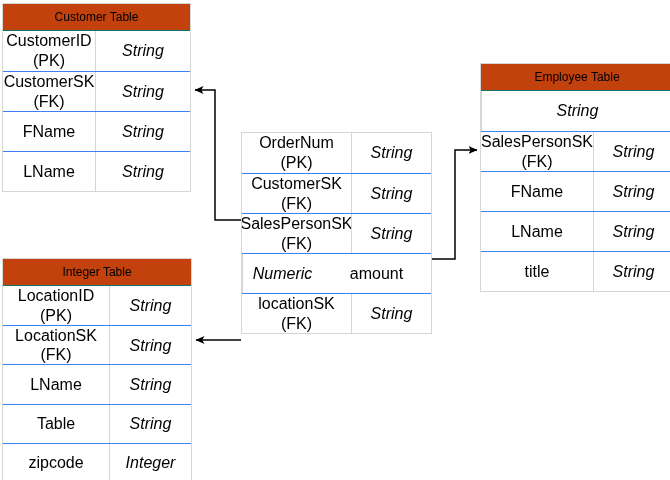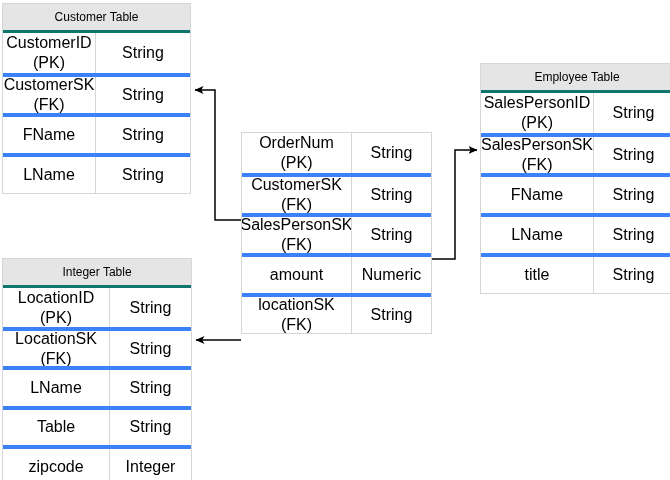--- a/index.html
+++ b/index.html
@@ -12,38 +12,38 @@
   .canvas { position:absolute; left:0; top:0; width:670px; height:480px; }
 
   .etable {
     position:absolute;
     border:1px solid #d6d6d6;
     background:#ffffff;
     box-sizing:border-box;
   }
   .thead {
     height:26px;
-    background:#e5e5e5;
-    border-bottom:3px solid #0f766e;
+    background:#c2410c;
+    border-bottom:1px solid #0f766e;
     display:flex; align-items:center; justify-content:center;
     font-size:12px;
     box-sizing:content-box;
   }
   .trow { display:flex; height:40px; box-sizing:border-box; }
-  .trow + .trow { border-top:4px solid #3b82f6;justify-content:flex-end; }
+  .trow + .trow { border-top:1px solid #3b82f6;justify-content:flex-end; }
   .cell {
     display:flex; align-items:center; justify-content:center;
     text-align:center;
     font-size:16px;
     line-height:1.22;
     white-space:pre-line;
     box-sizing:border-box;
     overflow:hidden;
   }
-  .cell.type { flex:1; border-left:1px solid #d6d6d6; }
+  .cell.type { flex:1; border-left:1px solid #d6d6d6;font-style:italic; }
 
   .t-customer { left:2px;   top:3px;   width:189px; }
   .t-customer .cell.field { width:92px; }
 
   .t-orders   { left:241px; top:132px; width:191px; }
   .t-orders .cell.field { width:109px; }
 
   .t-employee { left:480px; top:63px;  width:194px; }
   .t-employee .cell.field { width:112px; }
 
@@ -109,35 +109,34 @@
         <div class="trow">
           <div class="cell field">CustomerSK (FK)</div>
           <div class="cell type">String</div>
         </div>
         <div class="trow">
           <div class="cell field">SalesPersonSK
 (FK)</div>
           <div class="cell type">String</div>
         </div>
         <div class="trow">
+          <div class="cell type">Numeric</div>
           <div class="cell field">amount</div>
-          <div class="cell type">Numeric</div>
         </div>
         <div class="trow">
           <div class="cell field">locationSK (FK)</div>
           <div class="cell type">String</div>
         </div>
       </div>
   </div>
 
   <div class="etable t-employee">
     <div class="thead">Employee Table</div>
     <div class="tbody">
         <div class="trow">
-          <div class="cell field">SalesPersonID (PK)</div>
           <div class="cell type">String</div>
         </div>
         <div class="trow">
           <div class="cell field">SalesPersonSK
 (FK)</div>
           <div class="cell type">String</div>
         </div>
         <div class="trow">
           <div class="cell field">FName</div>
           <div class="cell type">String</div>

